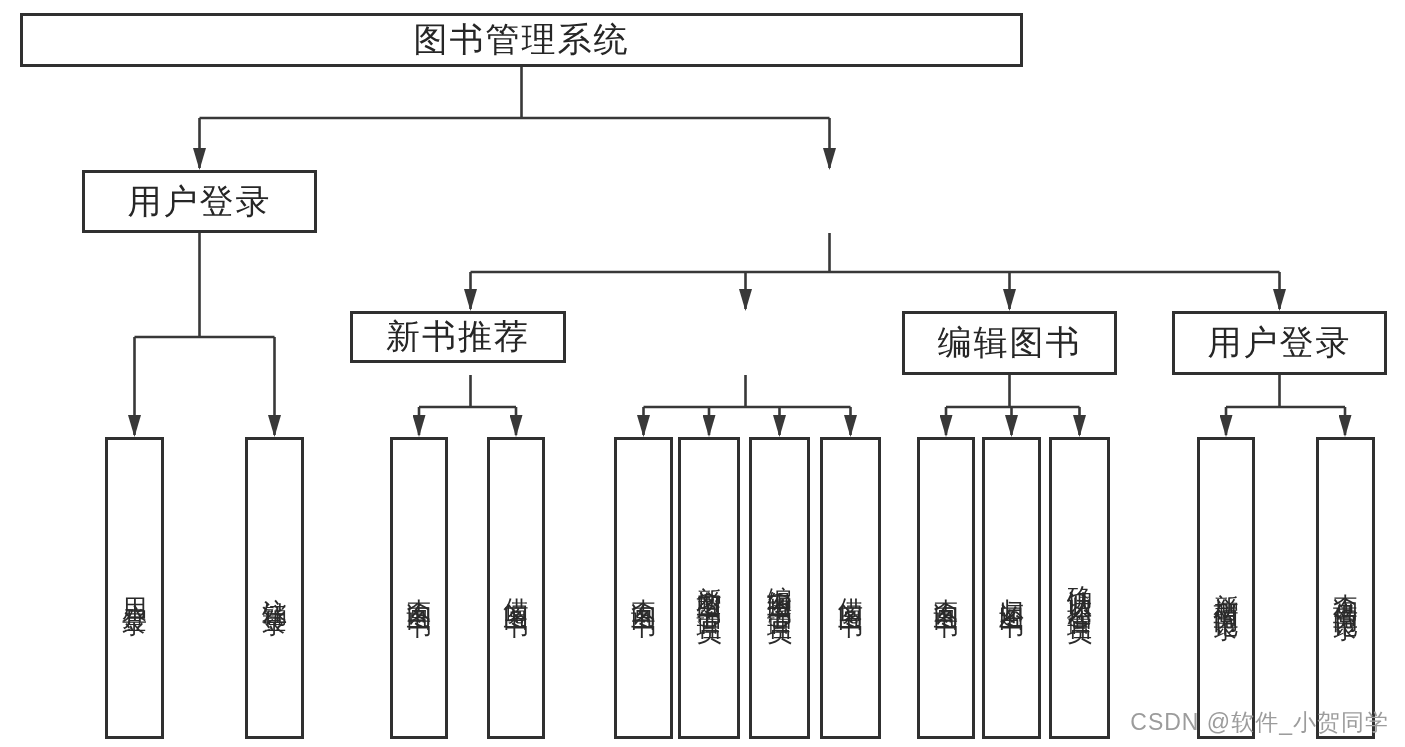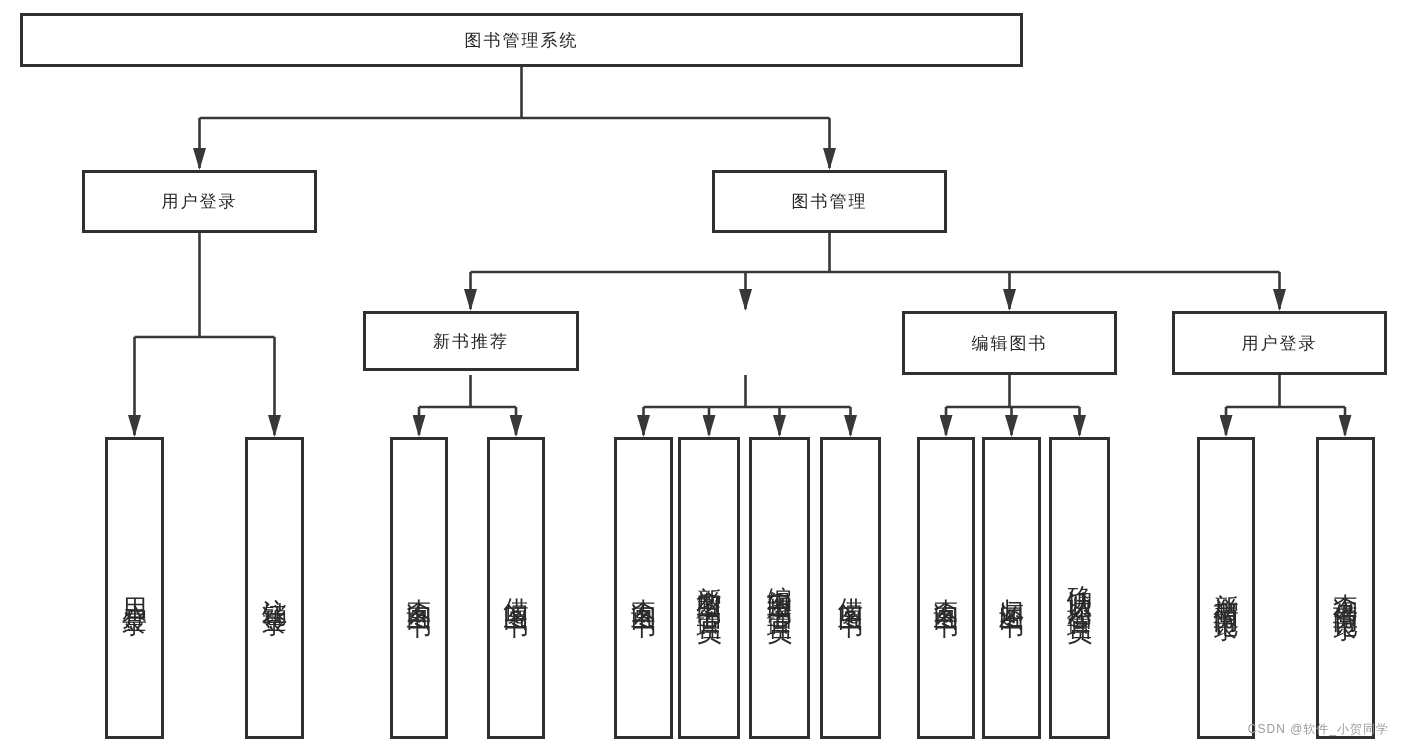--- a/index.html
+++ b/index.html
@@ -25,39 +25,39 @@
     position: absolute;
     box-sizing: border-box;
     background: #ffffff;
     border: 3px solid #303030;
     display: flex;
     align-items: center;
     justify-content: center;
     z-index: 2;
   }
   .hbox span {
-    font-size: 17px;
+    font-size: 34px;
     color: #262626;
     letter-spacing: 2px;
     white-space: nowrap;
     text-align: center;
   }
   .vbox span {
     writing-mode: vertical-rl;
     text-orientation: mixed;
     font-size: 25px;
     color: #2a2a2a;
     letter-spacing: 5px;
     line-height: 1;
   }
   .watermark {
     position: absolute;
     right: 16px;
     bottom: 9px;
-    font-size: 12px;
+    font-size: 23px;
     color: #9c9c9c;
     letter-spacing: 1px;
     white-space: nowrap;
     z-index: 3;
   }
 </style>
 </head>
 <body>
 
 <div class="stage">
@@ -105,32 +105,29 @@
     </g>
   </svg>
 
   <div class="node hbox" style="left:20px; top:13px; width:1003px; height:54px;">
     <span>图书管理系统</span>
   </div>
 
   <div class="node hbox" style="left:82px; top:170px; width:235px; height:63px;">
     <span>用户登录</span>
   </div>
-  <div class="node hbox" style="left:712px; top:170px; width:235px; height:63px;">
-    <span>图书管理</span>
-  </div>
 
   <div class="node vbox" style="left:105px; top:437px; width:59px; height:302px;">
     <span>用户登录</span>
   </div>
   <div class="node vbox" style="left:245px; top:437px; width:59px; height:302px;">
     <span>注销登录</span>
   </div>
 
-  <div class="node hbox" style="left:363px; top:311px; width:216px; height:60px;">
+  <div class="node hbox" style="left:350px; top:311px; width:216px; height:52px;">
     <span>新书推荐</span>
   </div>
   <div class="node hbox" style="left:902px; top:311px; width:215px; height:64px;">
     <span>编辑图书</span>
   </div>
   <div class="node hbox" style="left:1172px; top:311px; width:215px; height:64px;">
     <span>用户登录</span>
   </div>
 
   <div class="node vbox" style="left:390px; top:437px; width:58px; height:302px;">

